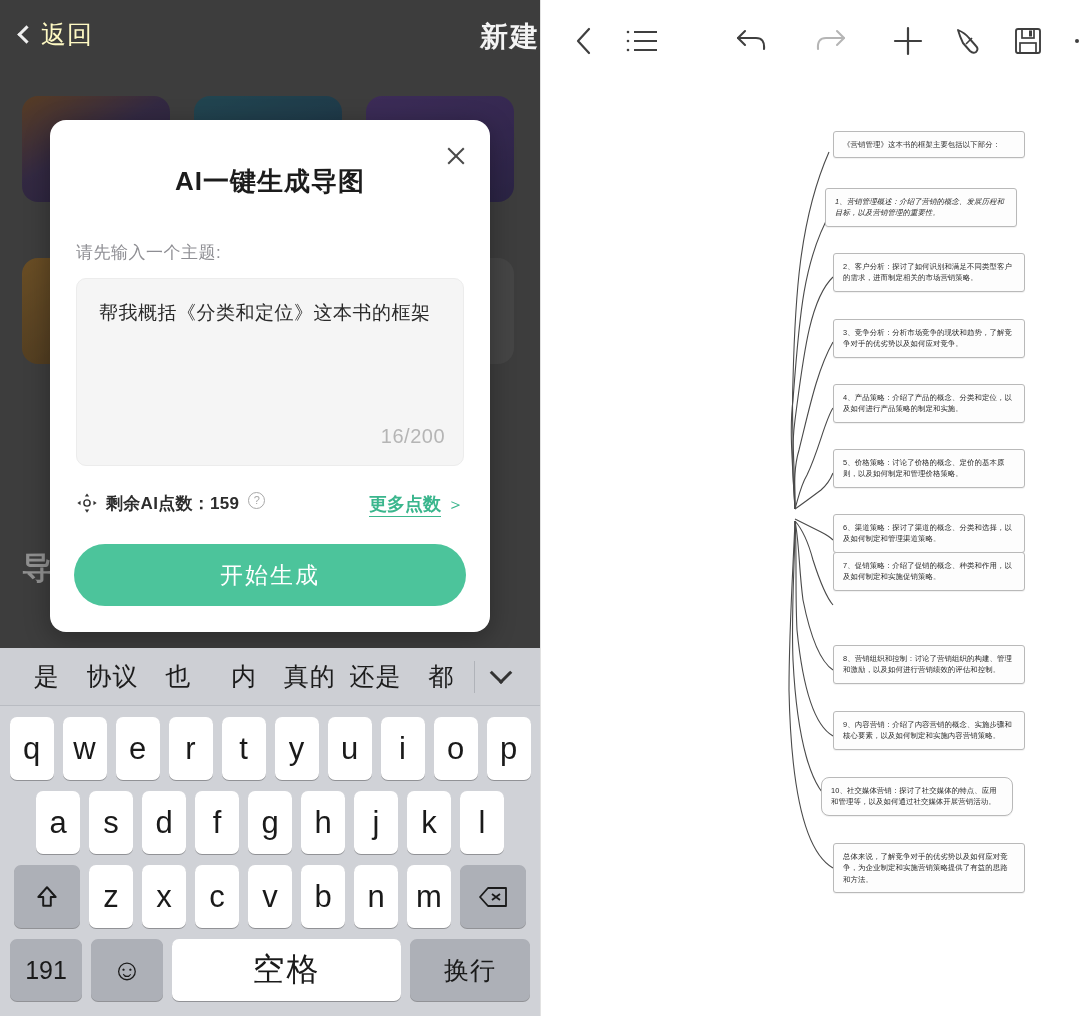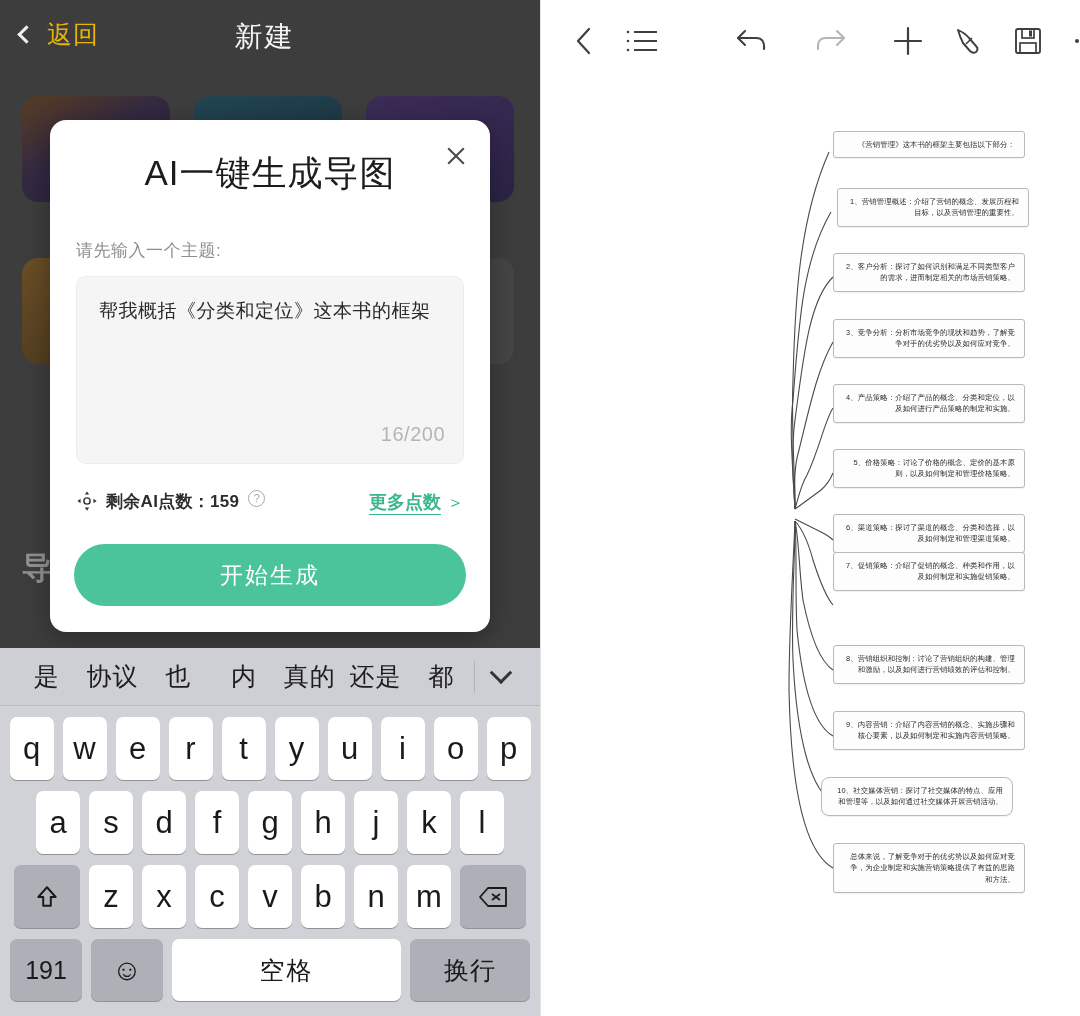--- a/index.html
+++ b/index.html
@@ -19,32 +19,32 @@
     flex: 0 0 540px;
   }
   .phone-bg { position: absolute; inset: 0; background: #4c4c4c; }
 
   .navbar {
     position: absolute; top: 0; left: 0; right: 0; height: 82px;
     display: flex; align-items: center;
   }
   .nav-back {
     position: absolute; left: 20px; top: 18px;
-    display: flex; align-items: center; gap: 12px;
-    color: #eab308; font-size: 25px; letter-spacing: 1px;
+    display: flex; align-items: center; gap: 6px;
+    color: #fef9c3; font-size: 25px; letter-spacing: 1px;
   }
   .nav-back .chev {
     display: inline-block; width: 13px; height: 13px;
     border-left: 3px solid #efefef; border-bottom: 3px solid #efefef;
     transform: rotate(45deg); margin-right: 2px;
   }
   .nav-title {
-    position: absolute; left: 0; right: 11px; top: 18px;
-    text-align: center; color: #f4f4f4;
-    font-size: 28px; font-weight: normal; letter-spacing: 2px;
+    position: absolute; left: 0; right: 0; top: 18px;
+    text-align: right; color: #f4f4f4;
+    font-size: 28px; font-weight: bold; letter-spacing: 2px;
   }
 
   
   .cards-row {
     position: absolute; left: 22px; top: 96px;
     display: flex; gap: 24px;
   }
   .card-thumb {
     width: 148px; height: 106px; border-radius: 16px;
   }
@@ -68,22 +68,22 @@
   .scrim { position: absolute; inset: 0; background: rgba(40,40,40,0.42); }
 
   
   .dialog {
     position: absolute; left: 50px; top: 120px;
     width: 440px; height: 512px;
     background: #ffffff; border-radius: 16px;
     box-shadow: 0 6px 26px rgba(0,0,0,0.30);
   }
   .dlg-title {
-    text-align: center; margin-top: 30px;
-    font-size: 35px; font-weight: normal; color: #1c1c1c;
+    text-align: center; margin-top: 44px;
+    font-size: 26px; font-weight: bold; color: #1c1c1c;
     letter-spacing: 1px;
   }
   .dlg-close {
     position: absolute; right: 20px; top: 22px;
     width: 28px; height: 28px; cursor: pointer;
   }
   .dlg-close::before, .dlg-close::after {
     content: ""; position: absolute; left: 3px; top: 13px;
     width: 22px; height: 2px; background: #4a4a4a;
   }
@@ -166,27 +166,27 @@
     display: flex; align-items: center; justify-content: center;
     font-size: 31px; color: #1a1a1a;
     box-shadow: 0 1px 0 rgba(0,0,0,0.30);
     font-family: "Liberation Sans", sans-serif;
   }
   .krow.r2 { padding: 0 22px; }
   .key.fn { background: #adb0b7; width: 66px; }
   .krow.r4 { margin-top: 11px; gap: 9px; padding: 0 10px; }
   .key.num { width: 72px; height: 62px; font-size: 25px; background: #adb0b7; }
   .key.emoji { width: 72px; height: 62px; font-size: 30px; background: #adb0b7; }
-  .key.space { flex: 1; height: 62px; font-size: 25px; letter-spacing: 2px; }
+  .key.space { flex: 1; height: 62px; font-size: 32px; letter-spacing: 2px; }
   .key.enter { width: 120px; height: 62px; font-size: 25px; background: #adb0b7; letter-spacing: 1px; }
 
   
   .mindmap {
     position: relative; flex: 1; height: 1016px; background: #fff;
-    border-left: 1px solid #e2e2e2; overflow: hidden; text-align: right;
+    border-left: 1px solid #e2e2e2; overflow: hidden;
   }
   .mm-toolbar {
     position: absolute; top: 0; left: 0; right: 0; height: 82px;
     display: flex; align-items: center;
   }
   .tb-icon {
     display: flex; align-items: center; justify-content: center;
     color: #3f3f3f; cursor: pointer;
   }
   .tb-icon.dim { opacity: 0.38; }
@@ -404,21 +404,21 @@
           <path d="M254 519 C 264 524, 272 528, 280 532 C 288 536, 290 538, 292 540"></path>
           <path d="M254 521 C 262 530, 268 545, 272 560 C 280 585, 286 598, 292 605"></path>
           <path d="M254 521 C 258 540, 258 570, 262 600 C 270 640, 280 662, 292 670"></path>
           <path d="M254 521 C 256 550, 254 590, 256 630 C 262 690, 274 726, 292 736"></path>
           <path d="M254 521 C 254 560, 250 610, 252 660 C 256 740, 270 790, 292 802"></path>
           <path d="M254 521 C 252 570, 248 630, 248 690 C 250 790, 264 852, 292 868"></path>
         </g>
       </svg>
 
       <div class="node" style="left:292px;top:131px;">《营销管理》这本书的框架主要包括以下部分：</div>
-      <div class="node" style="left:296px;top:188px;">1、营销管理概述：介绍了营销的概念、发展历程和目标，以及营销管理的重要性。</div>
+      <div class="node" style="left:284px;top:188px;font-style:italic;">1、营销管理概述：介绍了营销的概念、发展历程和目标，以及营销管理的重要性。</div>
       <div class="node" style="left:292px;top:253px;">2、客户分析：探讨了如何识别和满足不同类型客户的需求，进而制定相关的市场营销策略。</div>
       <div class="node" style="left:292px;top:319px;">3、竞争分析：分析市场竞争的现状和趋势，了解竞争对手的优劣势以及如何应对竞争。</div>
       <div class="node" style="left:292px;top:384px;">4、产品策略：介绍了产品的概念、分类和定位，以及如何进行产品策略的制定和实施。</div>
       <div class="node" style="left:292px;top:449px;">5、价格策略：讨论了价格的概念、定价的基本原则，以及如何制定和管理价格策略。</div>
       <div class="node" style="left:292px;top:514px;">6、渠道策略：探讨了渠道的概念、分类和选择，以及如何制定和管理渠道策略。</div>
       <div class="node" style="left:292px;top:552px;">7、促销策略：介绍了促销的概念、种类和作用，以及如何制定和实施促销策略。</div>
       <div class="node" style="left:292px;top:645px;">8、营销组织和控制：讨论了营销组织的构建、管理和激励，以及如何进行营销绩效的评估和控制。</div>
       <div class="node" style="left:292px;top:711px;">9、内容营销：介绍了内容营销的概念、实施步骤和核心要素，以及如何制定和实施内容营销策略。</div>
       <div class="node" style="left:280px;top:777px;border-radius:8px;">10、社交媒体营销：探讨了社交媒体的特点、应用和管理等，以及如何通过社交媒体开展营销活动。</div>
       <div class="node" style="left:292px;top:843px;">总体来说，了解竞争对手的优劣势以及如何应对竞争，为企业制定和实施营销策略提供了有益的思路和方法。</div>

